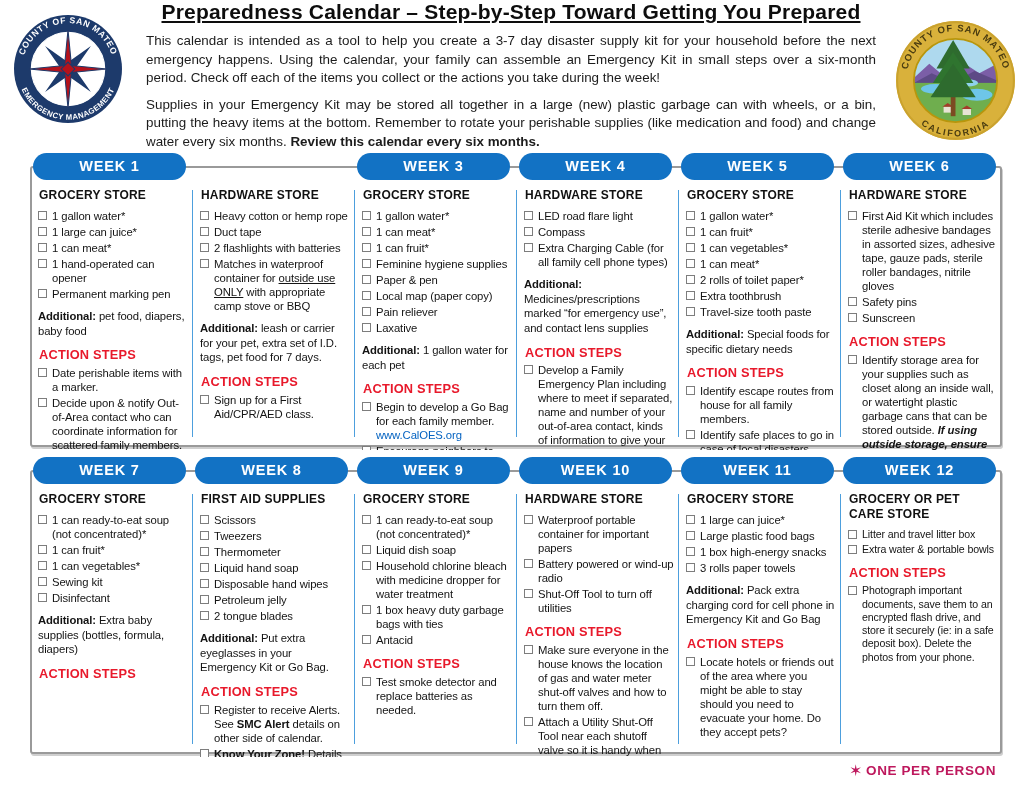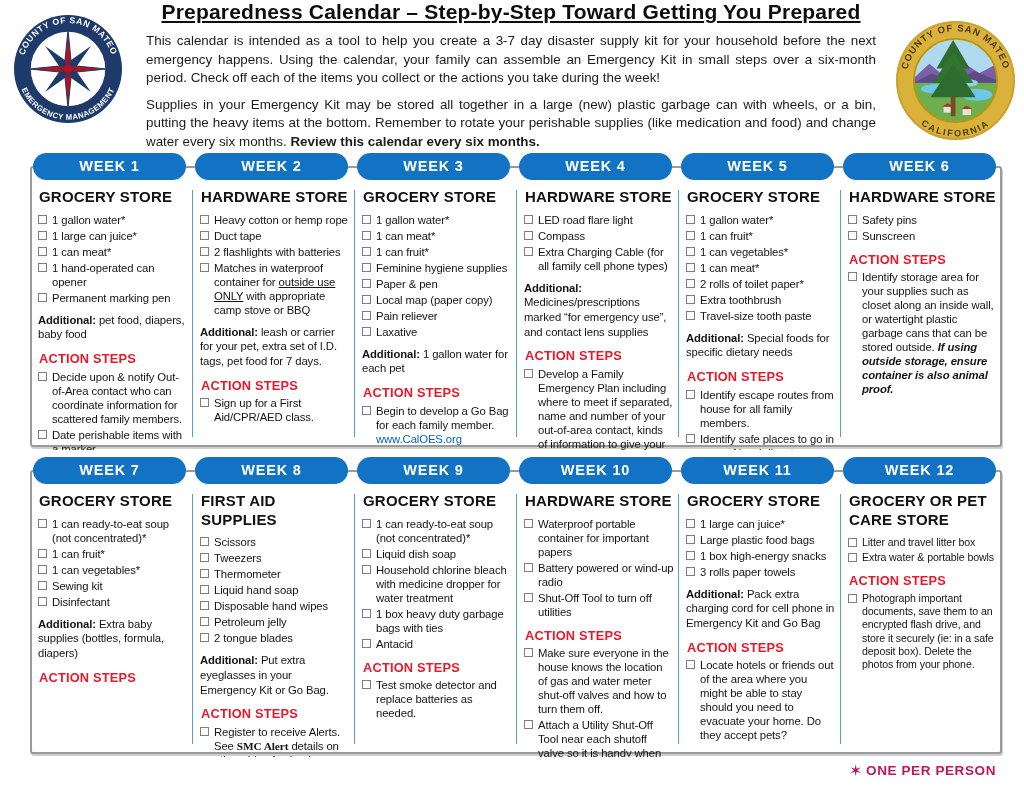--- a/index.html
+++ b/index.html
@@ -46,35 +46,35 @@
   .week-card.sep::before{
     content:"";position:absolute;left:-1px;top:37px;bottom:13px;width:2px;
     background:var(--separator-blue);
   }
   .pill{
     position:absolute;top:0;left:3px;right:6px;height:27px;border-radius:14px;
     background:var(--pill-blue);color:#fff;font-weight:bold;font-size:14.5px;
     letter-spacing:0.8px;display:flex;align-items:center;justify-content:center;
     z-index:2;
   }
-  .store{font-size:15px;font-weight:bold;letter-spacing:0.2px;margin:2px 0 6px 1px;color:#111;}
+  .store{font-size:12px;font-weight:bold;letter-spacing:0.2px;margin:2px 0 6px 1px;color:#111;}
   .item{display:flex;margin:0 0 2px;}
   .cb{
     flex:0 0 auto;width:9px;height:9px;border:1.2px solid #7d7d7d;background:#fff;
     margin:2px 5px 0 0;
   }
   .itxt{flex:1;}
   .additional{margin-top:8px;line-height:1.3;}
   .additional b{font-weight:bold;}
   .action-h{
     color:var(--action-red);font-weight:bold;font-size:12.8px;margin:9px 0 3px 1px;
     letter-spacing:0.2px;
   }
   .u{text-decoration:underline;}
-  .b{font-weight:bold;font-family:Liberation Serif, serif;}
+  .b{font-weight:bold;}
   .bi{font-weight:bold;font-style:italic;}
   .link{color:var(--link-blue);cursor:pointer;}
   
   #row-2 .week-card:last-child{font-size:10.6px;line-height:1.25;}
   #row-2 .week-card:last-child .additional{margin-top:5px;}
   
   .footer{
     text-align:right;margin:4px 28px 0 0;font-weight:bold;font-size:13.5px;
     letter-spacing:0.6px;color:#be185d;
   }
@@ -173,29 +173,28 @@
         <span class="itxt"><span>1 hand-operated can opener</span></span>
       </div>
       <div class="item">
         <span class="cb"></span>
         <span class="itxt"><span>Permanent marking pen</span></span>
       </div>
       <div class="additional"><b>Additional:</b> <span>pet food, diapers, baby food</span></div>
       <div class="action-h">ACTION STEPS</div>
       <div class="item">
         <span class="cb"></span>
+        <span class="itxt"><span>Date perishable items with a marker.</span></span>
+      </div>
+      <div class="item">
+        <span class="cb"></span>
         <span class="itxt"><span>Decide upon &amp; notify Out-of-Area contact who can coordinate information for scattered family members.</span></span>
       </div>
-      <div class="item">
-        <span class="cb"></span>
-        <span class="itxt"><span>Date perishable items with a marker.</span></span>
-      </div>
-    </div>
-    <div class="week-card sep">
-      <div class="pill">WEEK 2</div>
+    </div>
+    <div class="week-card sep">
       <div class="store">HARDWARE STORE</div>
       <div class="item">
         <span class="cb"></span>
         <span class="itxt"><span>Heavy cotton or hemp rope</span></span>
       </div>
       <div class="item">
         <span class="cb"></span>
         <span class="itxt"><span>Duct tape</span></span>
       </div>
       <div class="item">
@@ -319,20 +318,24 @@
         <span class="itxt"><span>Identify escape routes from house for all family members.</span></span>
       </div>
       <div class="item">
         <span class="cb"></span>
         <span class="itxt"><span>Identify safe places to go in case of local disasters.</span></span>
       </div>
     </div>
     <div class="week-card sep">
       <div class="pill">WEEK 6</div>
       <div class="store">HARDWARE STORE</div>
+      <div class="item">
+        <span class="cb"></span>
+        <span class="itxt"><span>First Aid Kit which includes sterile adhesive bandages in assorted sizes, adhesive tape, gauze pads, sterile roller bandages, nitrile gloves</span></span>
+      </div>
       <div class="item">
         <span class="cb"></span>
         <span class="itxt"><span>Safety pins</span></span>
       </div>
       <div class="item">
         <span class="cb"></span>
         <span class="itxt"><span>Sunscreen</span></span>
       </div>
       <div class="action-h">ACTION STEPS</div>
       <div class="item">

